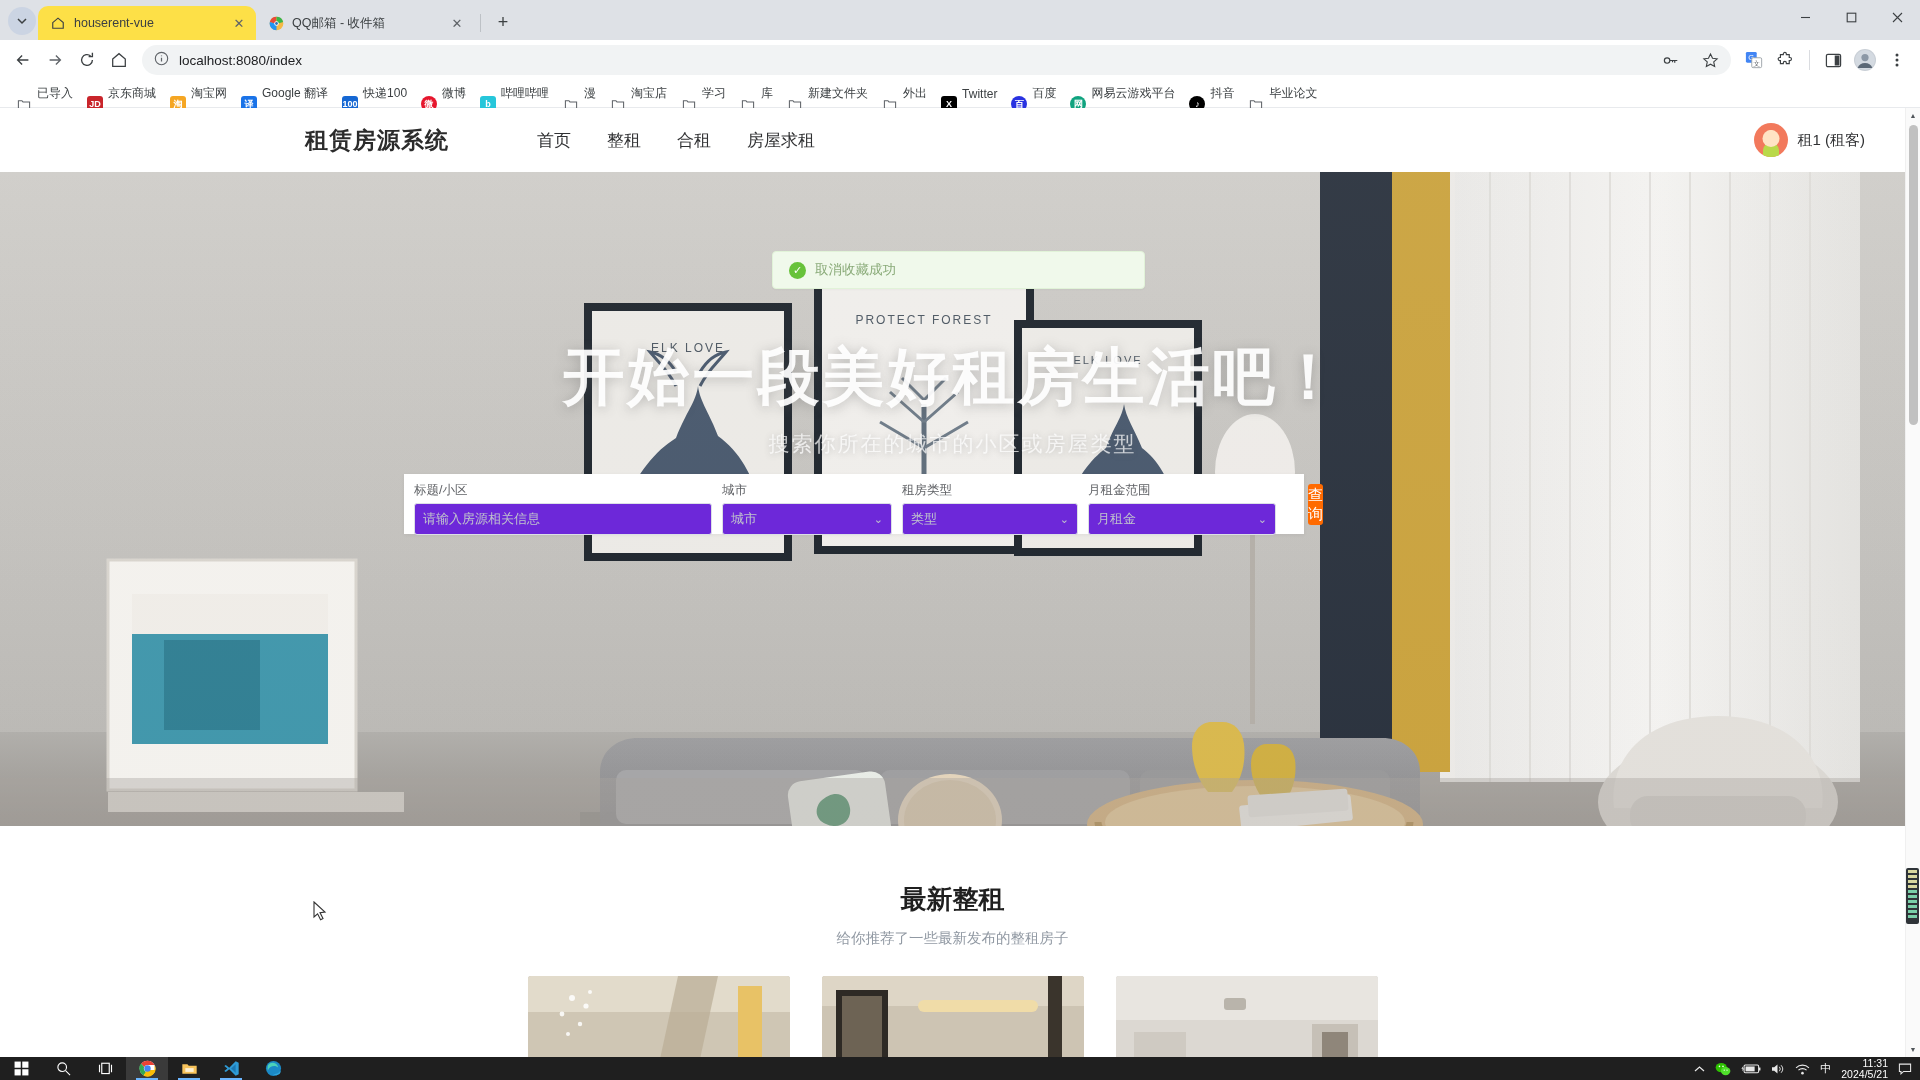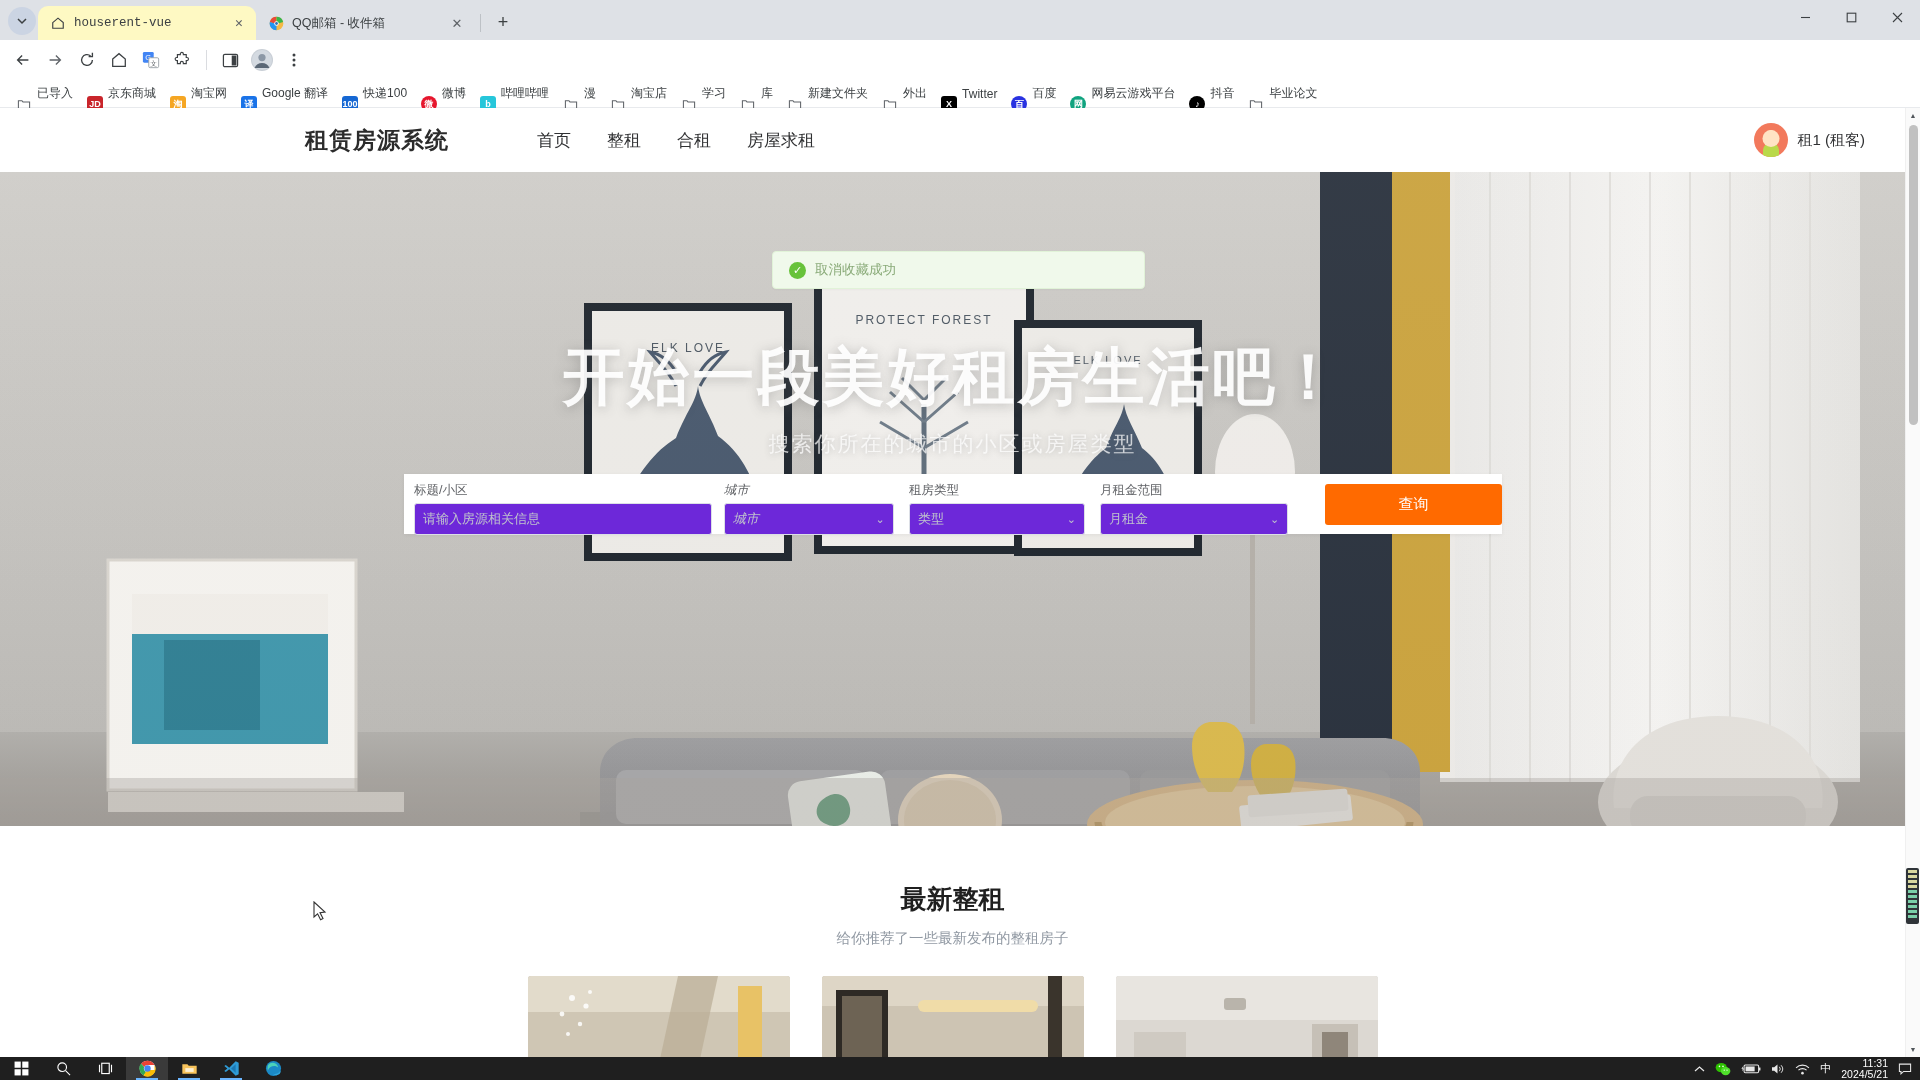--- a/index.html
+++ b/index.html
@@ -18,21 +18,21 @@
     width: 28px; height: 28px; margin: 0 2px 5px 4px;
     display: flex; align-items: center; justify-content: center;
     border-radius: 50%; background: #cbd4e3; cursor: pointer;
   }
   .tab {
     height: 34px; width: 218px; display: flex; align-items: center;
     padding: 0 8px 0 12px; gap: 8px;
     border-radius: 10px 10px 0 0; position: relative; cursor: pointer;
     font-size: 12.5px; color: #3c4043;
   }
-  .tab.active { background: #fef9c3; font-family: Liberation Mono, monospace; }
+  .tab.active { background: #fde047; }
   .tab.inactive { background: #dee1e6; }
   .tab-favicon { width: 16px; height: 16px; flex: 0 0 16px; display:flex; align-items:center; justify-content:center; }
   .tab-title { flex: 1; white-space: nowrap; overflow: hidden; text-overflow: ellipsis; }
   .tab-close { width: 18px; height: 18px; display:flex; align-items:center; justify-content:center; border-radius:50%; font-size: 13px; color:#5f6368; }
   .tab-sep { width:1px; height:18px; background:#bdc1c6; margin: 0 6px 8px; align-self: flex-end; }
   .new-tab { width: 28px; height: 28px; margin: 0 0 4px 2px; display:flex; align-items:center; justify-content:center; border-radius:50%; color:#3c4043; font-size:18px; cursor:pointer; }
   .win-controls { position: absolute; right: 0; top: 0; display: flex; height: 34px; }
   .win-btn { width: 46px; height: 34px; display:flex; align-items:center; justify-content:center; color:#3c4043; cursor: pointer; }
 
   .toolbar { height: 40px; background: #fff; display: flex; align-items: center; padding: 0 8px; gap: 2px; }
@@ -91,32 +91,32 @@
     position:absolute; left:0; right:0; top: 163px; text-align:center;
     font-size: 62px; font-weight: bold; color: rgba(255,255,255,0.93);
     letter-spacing: 3px; text-shadow: 0 2px 12px rgba(90,90,90,0.35);
   }
   .hero-sub {
     position:absolute; left:0; right:0; top: 258px; text-align:center;
     font-size: 21px; color: rgba(255,255,255,0.72); letter-spacing: 2px;
     text-shadow: 0 1px 6px rgba(90,90,90,0.3);
   }
   .search-card {
-    position:absolute; left: 404px; top: 302px; width: 1098px; height: 60px;
+    position:absolute; left: 404px; top: 302px; width: 900px; height: 60px;
     background:#fff; display:flex; align-items:flex-start; padding: 0; box-shadow: 0 1px 4px rgba(0,0,0,0.06);
   }
   .sf { padding: 8px 0 0 10px; }
   .sf-label { font-size: 12.5px; color:#606266; margin-bottom: 4px; }
   .sf-input {
     height: 32px; border:1px solid #dcdfe6; border-radius: 3px; background:#6d28d9;
     display:flex; align-items:center; padding: 0 8px; font-size: 13px; color:#c0c4cc;
   }
   .sf-input .caret { margin-left:auto; color:#c0c4cc; font-size:11px; }
   .sf1 { width: 318px; } .sf1 .sf-input { width: 298px; }
-  .sf2 { width: 190px; font-style: italic; } .sf2 .sf-input { width: 170px; }
+  .sf2 { width: 190px; } .sf2 .sf-input { width: 170px; }
   .sf3 { width: 196px; } .sf3 .sf-input { width: 176px; }
   .sf4 { width: 208px; } .sf4 .sf-input { width: 188px; }
   .search-btn {
     margin: 10px 0 0 32px; width: 182px; height: 41px; background:#ff6a00; color:#fff;
     border:none; border-radius:3px; font-size:15px; cursor:pointer;
     font-family:"Liberation Sans", sans-serif;
   }
 
   
   .section { padding-top: 56px; text-align:center; background:#fff; }
@@ -223,20 +223,40 @@
           <path d="M16 10a6 6 0 1 1-2-4.5" stroke="#3c4043" stroke-width="1.5" fill="none"></path>
           <path d="M16 2v4.3h-4.2" stroke="#3c4043" stroke-width="1.5" fill="none"></path>
         </svg>
     </div>
     <div class="tb-icon">
       <svg width="18" height="18" viewBox="0 0 20 20">
           <path d="M3 9l7-6 7 6v8H3z" fill="none" stroke="#3c4043" stroke-width="1.4"></path>
         </svg>
     </div>
 
+    <div class="omnibox">
+      <span>
+        <svg width="15" height="15" viewBox="0 0 16 16">
+            <circle cx="8" cy="8" r="6.6" fill="none" stroke="#5f6368" stroke-width="1.2"></circle>
+            <path d="M8 7.2v4M8 4.8v.9" stroke="#5f6368" stroke-width="1.3"></path>
+          </svg>
+      </span>
+      <span class="omnibox-url">localhost:8080/index</span>
+      <span class="tb-icon">
+        <svg width="17" height="17" viewBox="0 0 20 20">
+            <circle cx="6" cy="10" r="3.2" fill="none" stroke="#3c4043" stroke-width="1.4"></circle>
+            <path d="M9.2 10H18M15 10v2.6M12.4 10v2.2" stroke="#3c4043" stroke-width="1.4"></path>
+          </svg>
+      </span>
+      <span class="tb-icon">
+        <svg width="17" height="17" viewBox="0 0 20 20">
+            <path d="M10 2.4l2.4 5 5.4.6-4 3.7 1.1 5.3L10 14.4l-4.9 2.6 1.1-5.3-4-3.7 5.4-.6z" fill="none" stroke="#3c4043" stroke-width="1.3"></path>
+          </svg>
+      </span>
+    </div>
 
     <div class="tb-icon">
       <svg width="18" height="18" viewBox="0 0 20 20">
         <rect x="1" y="1" width="12" height="12" rx="1.5" fill="#4285f4"></rect>
         <text x="7" y="10.5" font-size="8.5" fill="#fff" text-anchor="middle" font-family="Liberation Sans">G</text>
         <rect x="7.5" y="7.5" width="11" height="11" rx="1.5" fill="#fff" stroke="#9aa0a6" stroke-width="1"></rect>
         <text x="13" y="16.4" font-size="7.5" fill="#5f6368" text-anchor="middle" font-family="Liberation Sans">文</text>
       </svg>
     </div>
     <div class="tb-icon">

